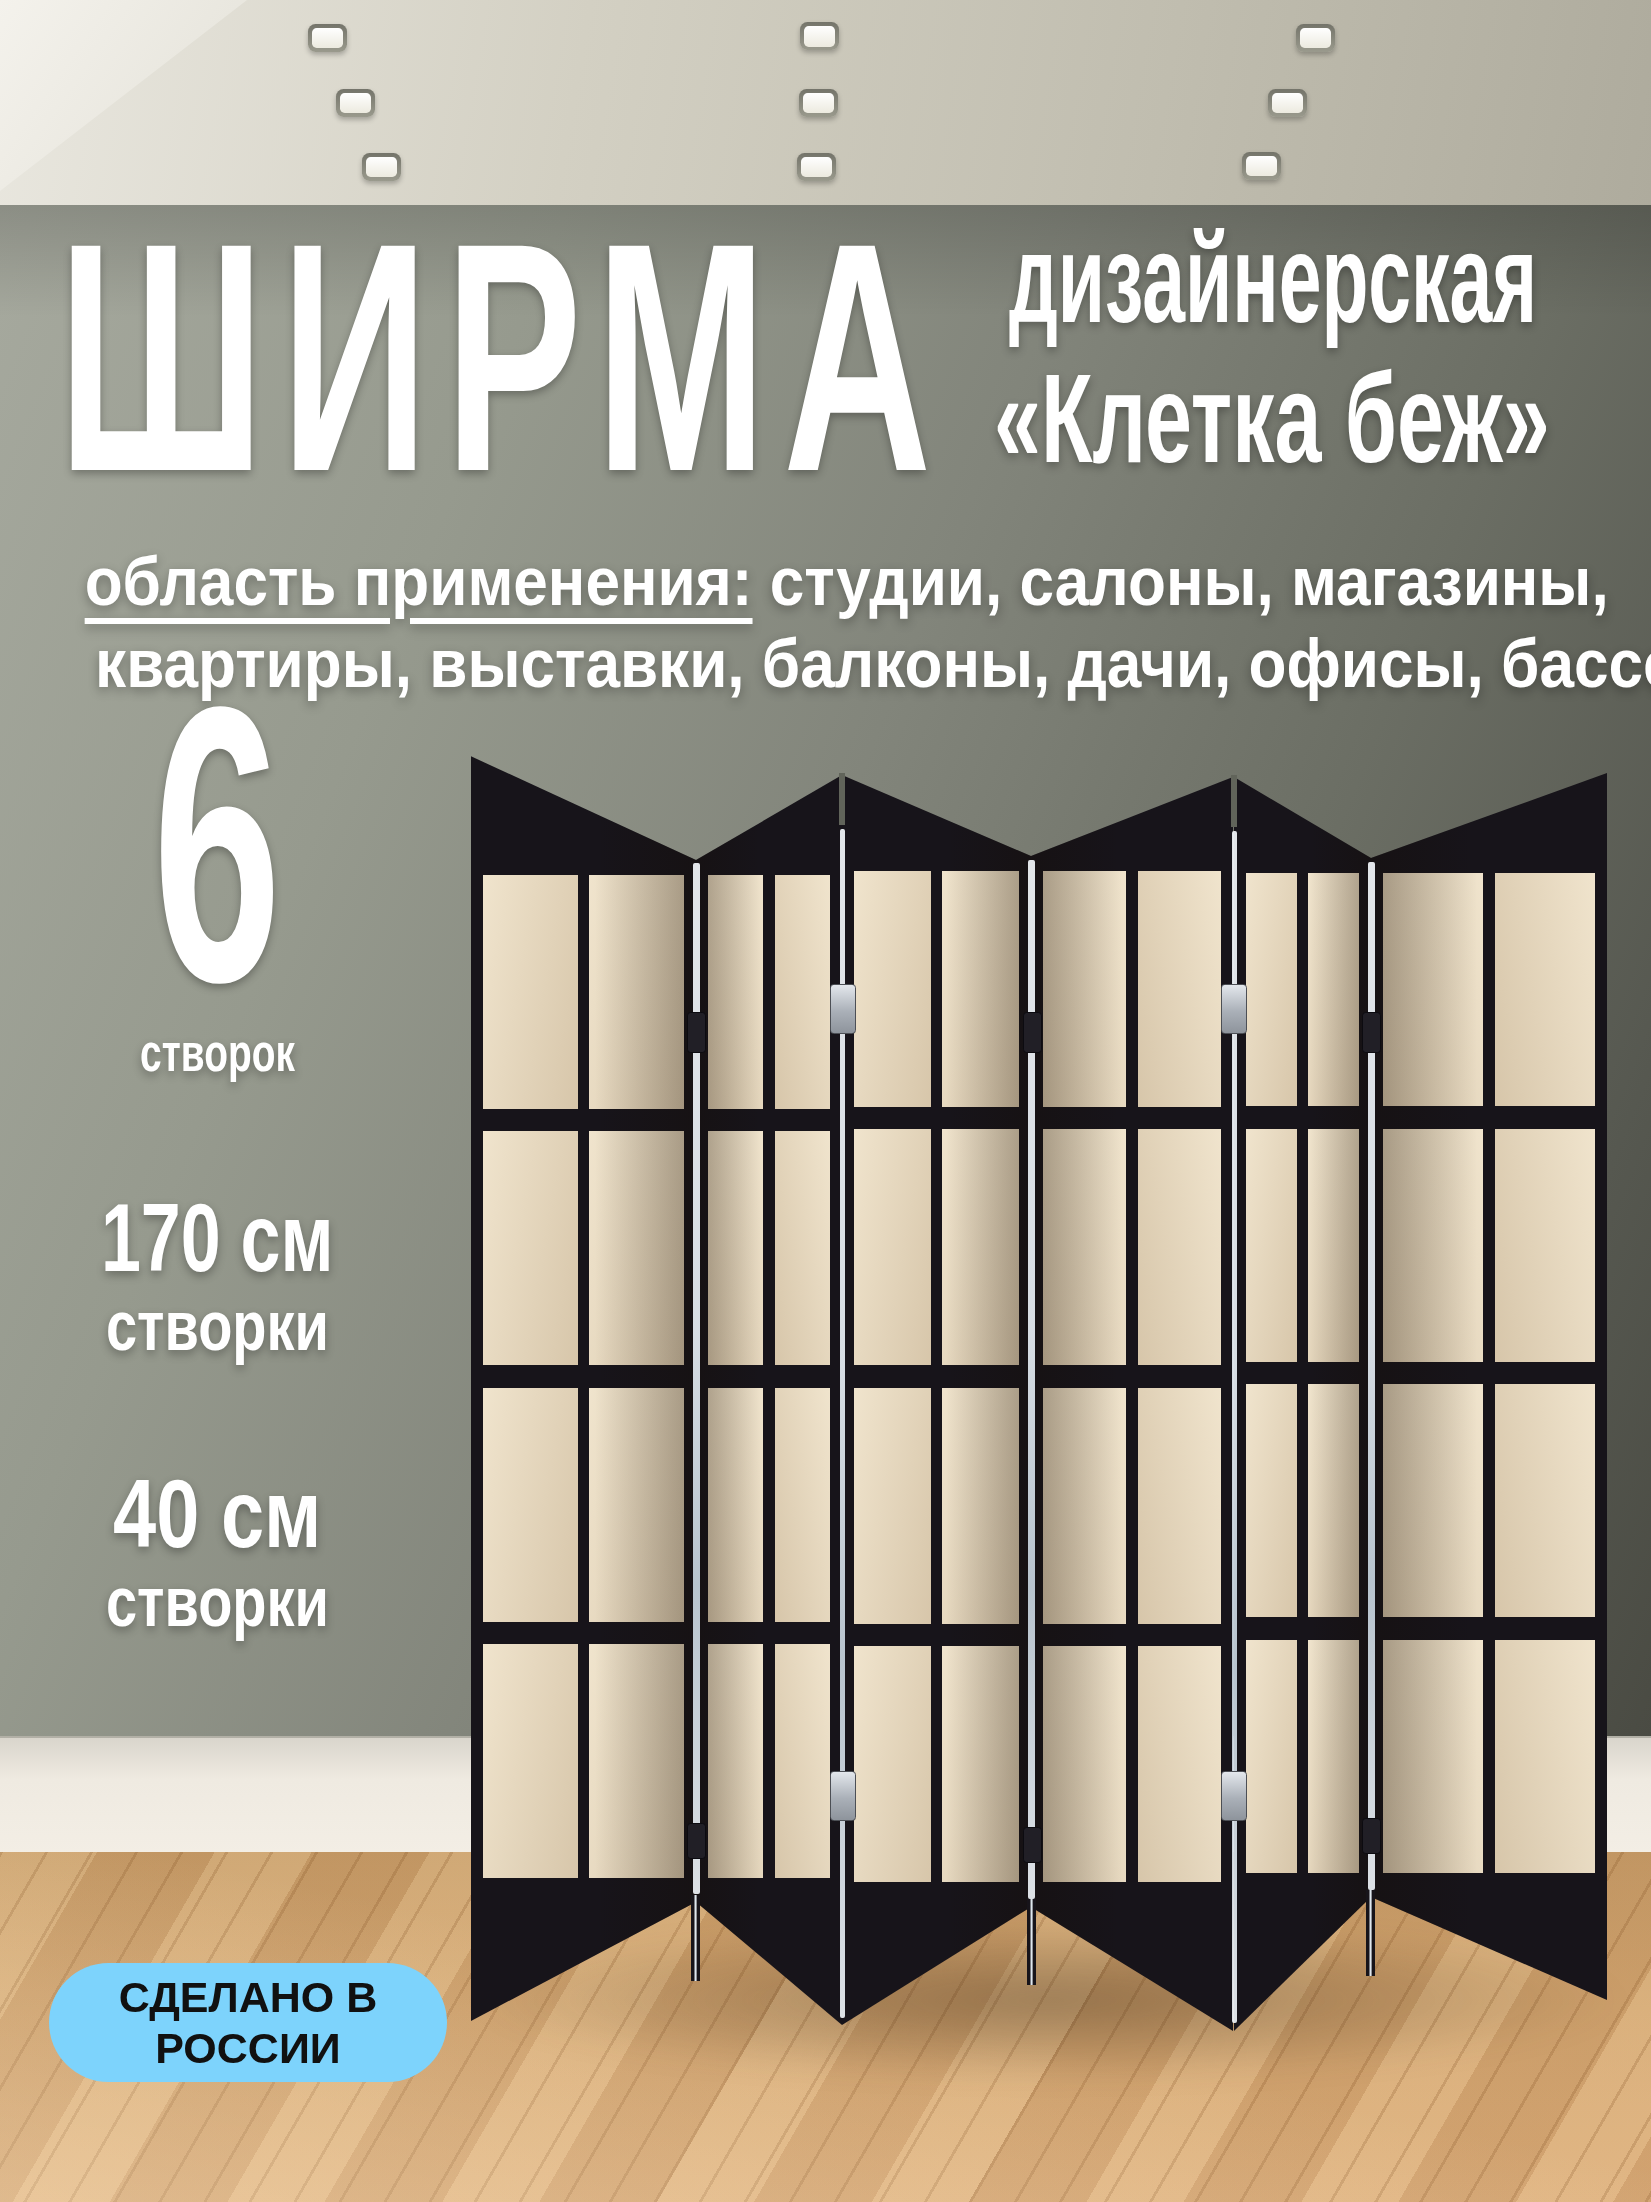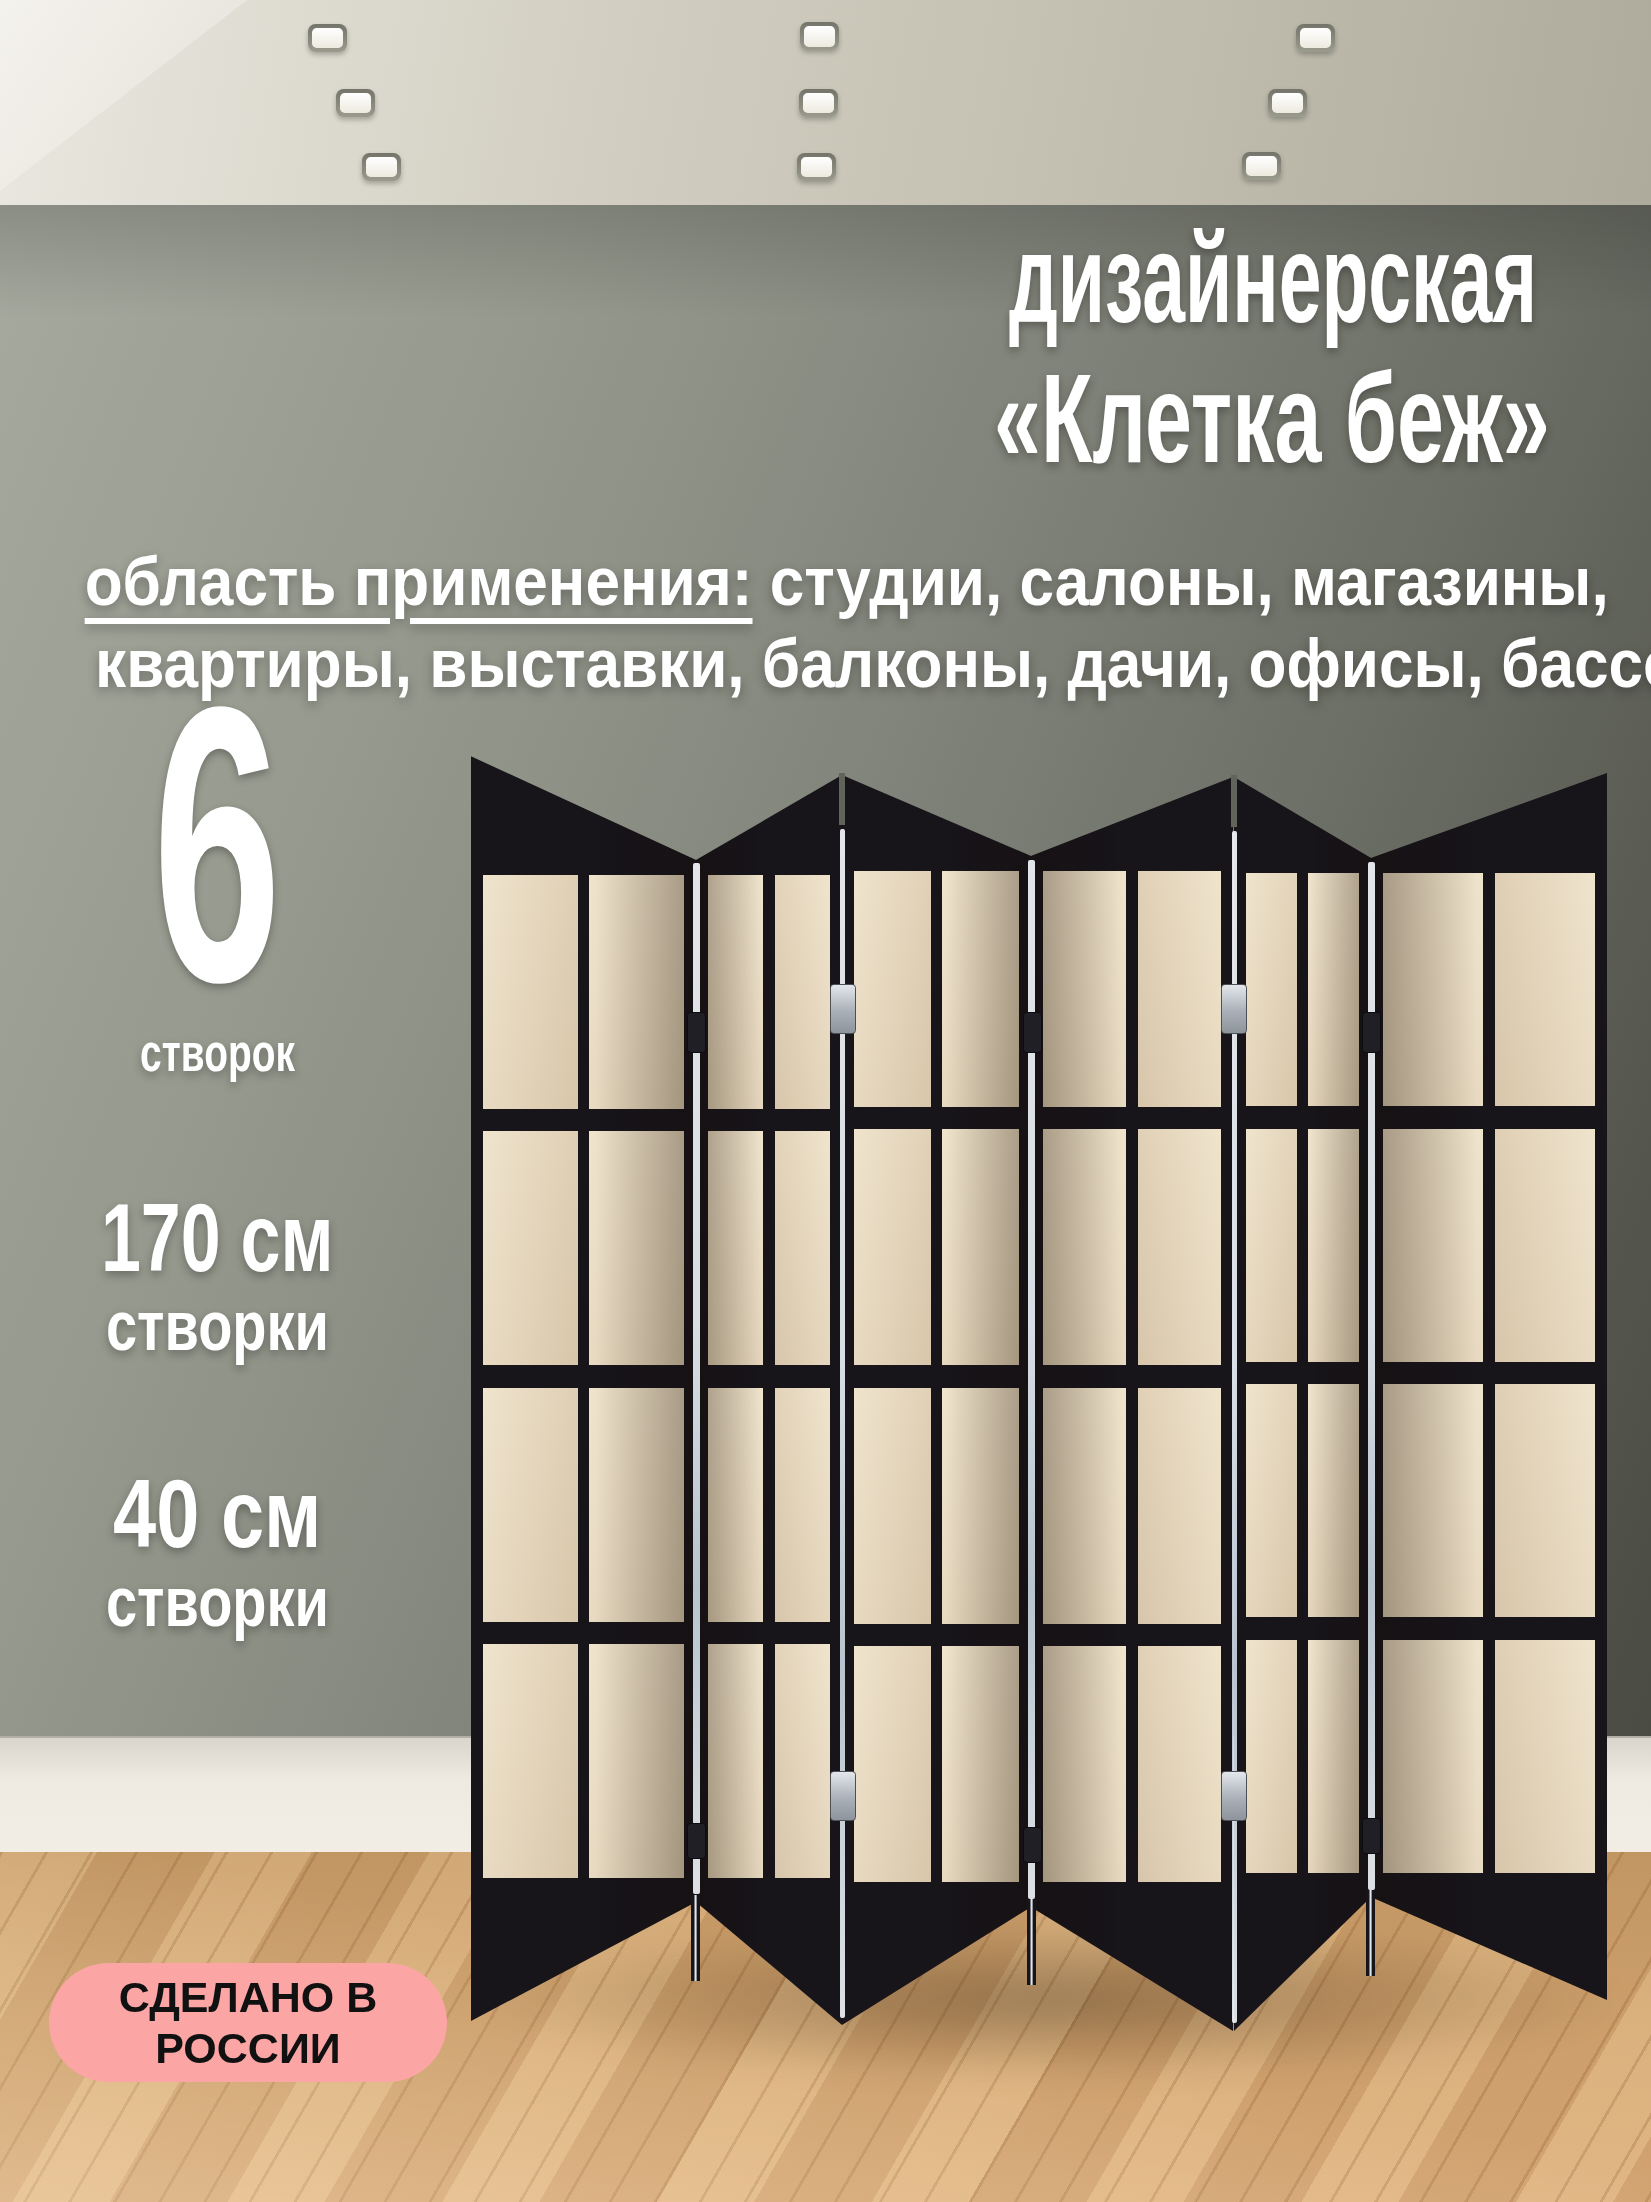--- a/index.html
+++ b/index.html
@@ -111,21 +111,21 @@
   #spec170{ left:31px; top:1152px; }
   #spec170 .spec-value{ font-size:97px; line-height:1.05;margin-top:35px; }
   #spec170 .spec-value .sx{ transform:scaleX(.74); }
   #spec170 .spec-label, #spec40 .spec-label{ font-size:70px; line-height:1.06; }
   #spec170 .spec-label .sx, #spec40 .spec-label .sx{ transform:scaleX(.8); }
   #spec40{ left:31px; top:1463px; }
   #spec40 .spec-value{ font-size:97px; line-height:1.05; }
   #spec40 .spec-value .sx{ transform:scaleX(.8); }
   .badge{
     position:absolute; left:49px; top:1963px; width:398px; height:119px;
-    background:#fca5a5; border-radius:62px; z-index:10;
+    background:#7dd3fc; border-radius:62px; z-index:10;
     display:flex; flex-direction:column; justify-content:center; align-items:center;
     color:#111; font-weight:700; font-size:43px; line-height:1.18; text-align:center;
   }
 </style>
 </head>
 <body>
 
 <div class="scene">
   <div class="ceiling">
     <div class="ceiling-wedge"></div>
@@ -252,20 +252,23 @@
       <div class="fold-notch" style="left: 760px; top: 29px; width: 5.6px; height: 52px;"></div>
       <div class="fold-strip" style="left: 761px; top: 85px; width: 4.7px; height: 1192px;"></div>
       <div class="hinge silver" style="left: 750px; top: 238px; width: 24px; height: 48px;"></div>
       <div class="hinge silver" style="left: 750px; top: 1025px; width: 24px; height: 48px;"></div>
       <div class="fold-strip" style="left: 897px; top: 116px; width: 6.5px; height: 1028px;"></div>
       <div class="fold-tail" style="left: 895px; top: 1144px; height: 86px;"></div>
       <div class="hinge dark" style="left: 891px; top: 266px; width: 17px; height: 39px;"></div>
       <div class="hinge dark" style="left: 891px; top: 1072px; width: 17px; height: 34px;"></div>
     </div>
 
+  <div class="t page-title">
+    <span class="sx">ШИРМА</span>
+  </div>
   <div class="t subtitle1">
     <span class="sx">дизайнерская</span>
   </div>
   <div class="t subtitle2">
     <span class="sx">«Клетка беж»</span>
   </div>
 
   <div class="t apps">
     <div>
       <span class="sx">

